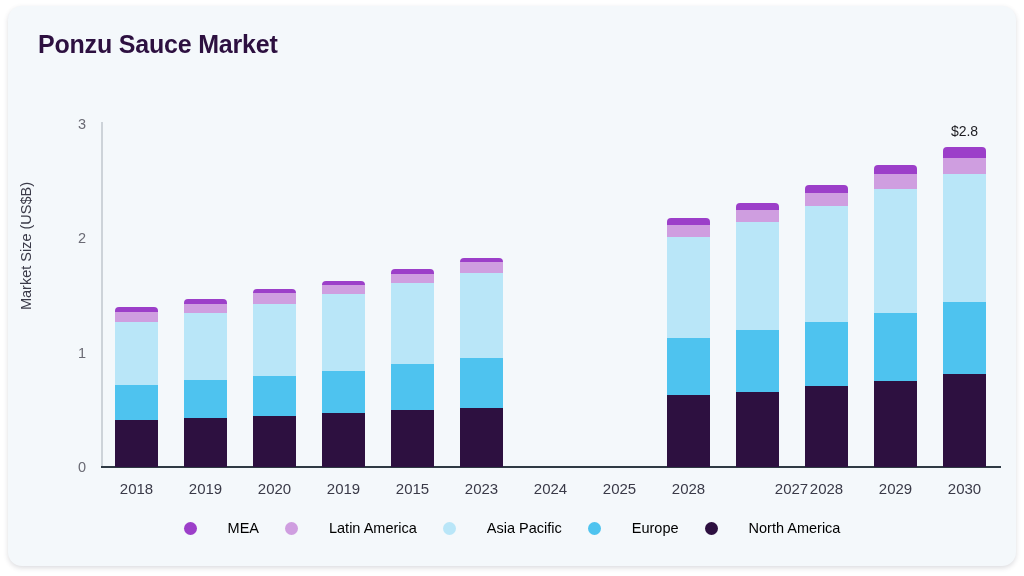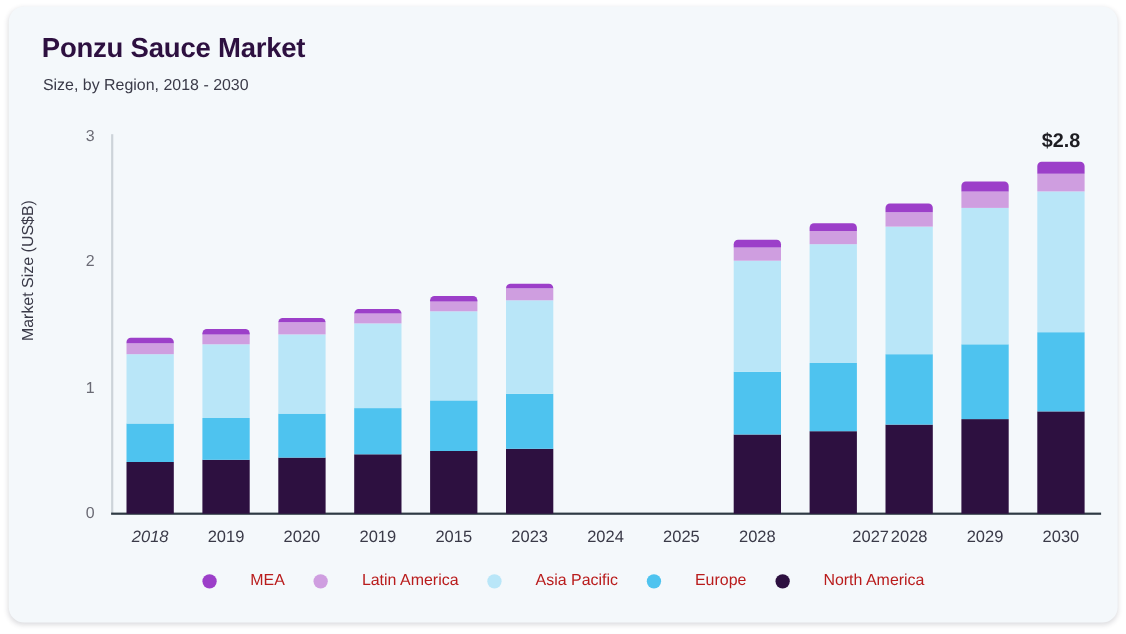--- a/index.html
+++ b/index.html
@@ -111,24 +111,23 @@
   .seg-na   { background: #2d1040; }
   .seg-eu   { background: #4ec3ef; }
   .seg-ap   { background: #b9e6f8; }
   .seg-la   { background: #cf9ee0; }
   .seg-mea  { background: #9c3fc9; border-radius: 4px 4px 0 0; }
   .bar-label {
     position: absolute;
     left: -14px;
     width: 71px;
     text-align: center;
-    font-size: 18px;
+    font-size: 14px;
     color: #1d1d22;
     white-space: nowrap;
-    font-weight: bold;
   }
   .xtick {
     position: absolute;
     top: 474px;
     width: 71px;
     text-align: center;
     font-size: 15px;
     color: #3a3a48;
   }
 
@@ -147,33 +146,32 @@
     align-items: center;
     gap: 7px;
   }
   .legend-dot {
     width: 13px; height: 13px;
     border-radius: 50%;
     flex: 0 0 auto;
   }
   .legend-label {
     font-size: 14.5px;
-    color: #b91c1c;
+    color: #000000;
     white-space: nowrap;
     margin-left: 24px;
   }
 </style>
 </head>
 <body>
 
 <div id="page">
   <div id="card">
 
     <div id="title">Ponzu Sauce Market</div>
-    <div id="subtitle">Size, by Region, 2018 - 2030</div>
 
 
     <div id="ytick-wrap">
         <div class="ytick" style="top: 343px;">0</div>
         <div class="ytick" style="top: 228.667px;">1</div>
         <div class="ytick" style="top: 114.333px;">2</div>
         <div class="ytick" style="top: 0px;">3</div>
       </div>
     <div id="ylabel">Market Size (US$B)</div>
     <div id="yaxis-line"></div>
@@ -276,21 +274,21 @@
         <div class="legend-item">
           <span class="legend-dot" style="background: rgb(78, 195, 239);"></span>
           <span class="legend-label">Europe</span>
         </div>
         <div class="legend-item">
           <span class="legend-dot" style="background: rgb(45, 16, 64);"></span>
           <span class="legend-label">North America</span>
         </div>
       </div>
 
-  <div class="xtick" style="left: 93px; font-style: italic;">2018</div>
+  <div class="xtick" style="left: 93px;">2018</div>
       <div class="xtick" style="left: 162px;">2019</div>
       <div class="xtick" style="left: 231px;">2020</div>
       <div class="xtick" style="left: 300px;">2019</div>
       <div class="xtick" style="left: 369px;">2015</div>
       <div class="xtick" style="left: 438px;">2023</div>
       <div class="xtick" style="left: 507px;">2024</div>
       <div class="xtick" style="left: 576px;">2025</div>
       <div class="xtick" style="left: 645px;">2028</div>
       <div class="xtick" style="left: 748px;">2027</div>
       <div class="xtick" style="left: 783px;">2028</div>

